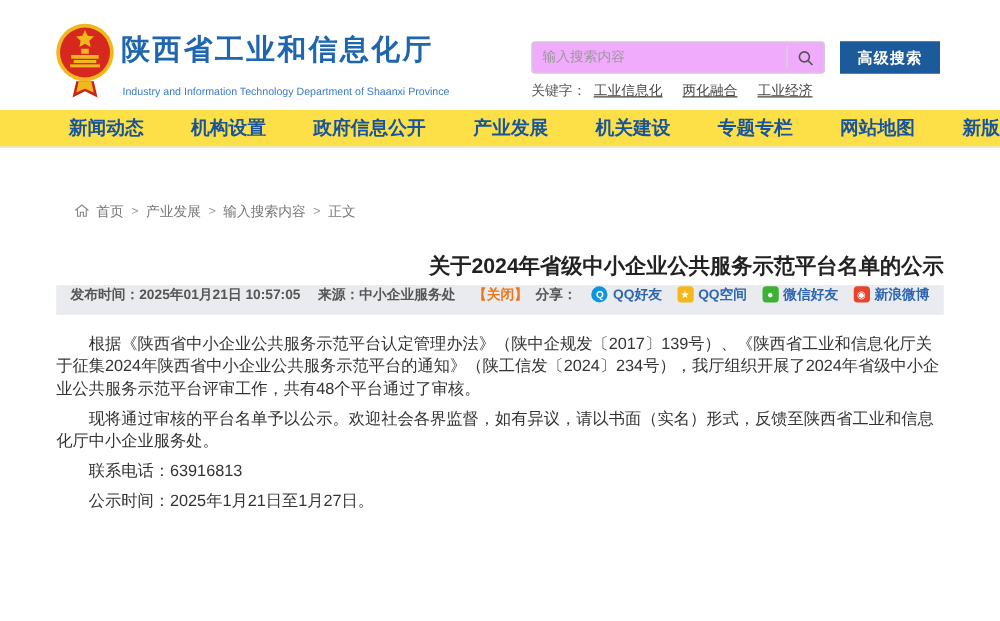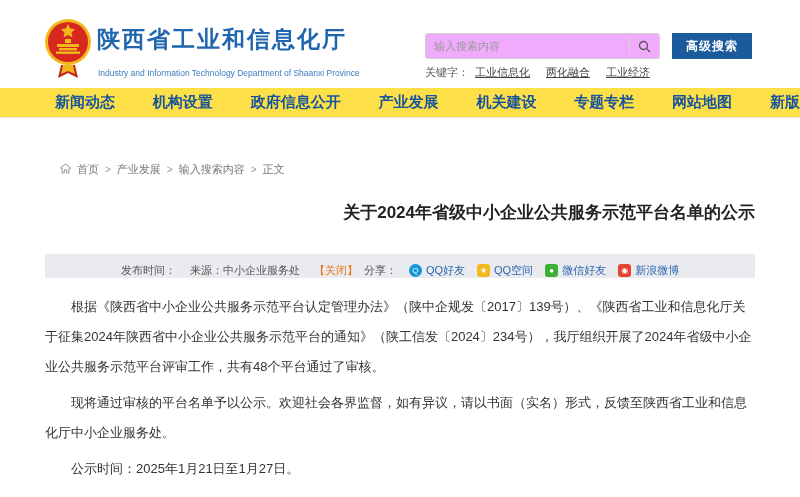--- a/index.html
+++ b/index.html
@@ -38,34 +38,34 @@
   .nav-item { font-size:15px; font-weight:bold; color:#18549b; text-decoration:none;
     white-space:nowrap; cursor:pointer; }
   
   .content { position:absolute; top:119px; left:0; width:800px; padding:0 45px; }
   .breadcrumb { margin-top:43px; font-size:11px; color:#777; padding-left:15px;
     display:flex; align-items:center; gap:6px; }
   .breadcrumb a { color:#777; text-decoration:none; cursor:pointer; }
   .crumb-sep { color:#999; font-size:10px; }
   .home-icon { display:inline-block; line-height:1; }
   .article-title { margin-top:24px; text-align:right; font-size:17px; font-weight:bold; color:#222; }
-  .meta-bar { margin-top:30px; height:24px; background:#e9ebee; display:flex;
-    align-items:flex-end; justify-content:center; font-size:11px; color:#555; white-space:nowrap; }
+  .meta-bar { margin-top:4px; height:24px; background:#e9ebee; display:flex;
+    align-items:flex-start; justify-content:center; font-size:11px; color:#555; white-space:nowrap;font-weight:bold; }
   .meta-bar .gap { margin-left:14px; }
   .close-link { color:#e8771e; text-decoration:none; margin-left:14px; cursor:pointer; }
   .share-label { margin-left:6px; }
   .share-link { color:#2e66b0; text-decoration:none; margin-left:12px; display:inline-flex;
     align-items:center; gap:4px; cursor:pointer; }
   .share-ico { width:13px; height:13px; border-radius:3px; display:inline-flex;
     align-items:center; justify-content:center; font-size:8px; color:#fff; line-height:1; }
   .ico-qq { background:#1296db; border-radius:50%; }
   .ico-qzone { background:#f5b71e; color:#fff; }
   .ico-wechat { background:#3eb134; }
   .ico-weibo { background:#e6442e; }
-  .body-text { margin-top:14px; font-size:13px; color:#333; line-height:30px; }
+  .body-text { margin-top:14px; font-size:13px; color:#333; line-height:18px; }
   .body-text p { text-indent:2em; margin-bottom:6px; }
 </style>
 </head>
 <body>
 
 <div class="header">
 
   <div class="emblem">
     <svg width="48" height="64" viewBox="0 0 48 64">
       <path d="M17 50 L14 63 L24 58 L34 63 L31 50 Z" fill="#c8231c"></path>
@@ -124,20 +124,21 @@
     <span class="crumb-sep">&gt;</span>
     <a>输入搜索内容</a>
     <span class="crumb-sep">&gt;</span>
     <a>正文</a>
   </div>
 
   <h1 class="article-title">关于2024年省级中小企业公共服务示范平台名单的公示</h1>
 
   <div class="meta-bar">
     <span>发布时间：</span>
+    <span>2025年01月21日 10:57:05</span>
     <span class="gap">来源：</span>
     <span>中小企业服务处</span>
     <a class="close-link">【关闭】</a>
     <span class="share-label">分享：</span>
     <a class="share-link">
       <span class="share-ico ico-qq">Q</span>
       <span>QQ好友</span>
     </a>
     <a class="share-link">
       <span class="share-ico ico-qzone">★</span>
@@ -149,16 +150,17 @@
     </a>
     <a class="share-link">
       <span class="share-ico ico-weibo">◉</span>
       <span>新浪微博</span>
     </a>
   </div>
 
   <div class="body-text">
     <p>根据《陕西省中小企业公共服务示范平台认定管理办法》（陕中企规发〔2017〕139号）、《陕西省工业和信息化厅关于征集2024年陕西省中小企业公共服务示范平台的通知》（陕工信发〔2024〕234号），我厅组织开展了2024年省级中小企业公共服务示范平台评审工作，共有48个平台通过了审核。</p>
     <p>现将通过审核的平台名单予以公示。欢迎社会各界监督，如有异议，请以书面（实名）形式，反馈至陕西省工业和信息化厅中小企业服务处。</p>
+    <p>联系电话：63916813</p>
     <p>公示时间：2025年1月21日至1月27日。</p>
   </div>
 
 </div>
 
 </body></html>

